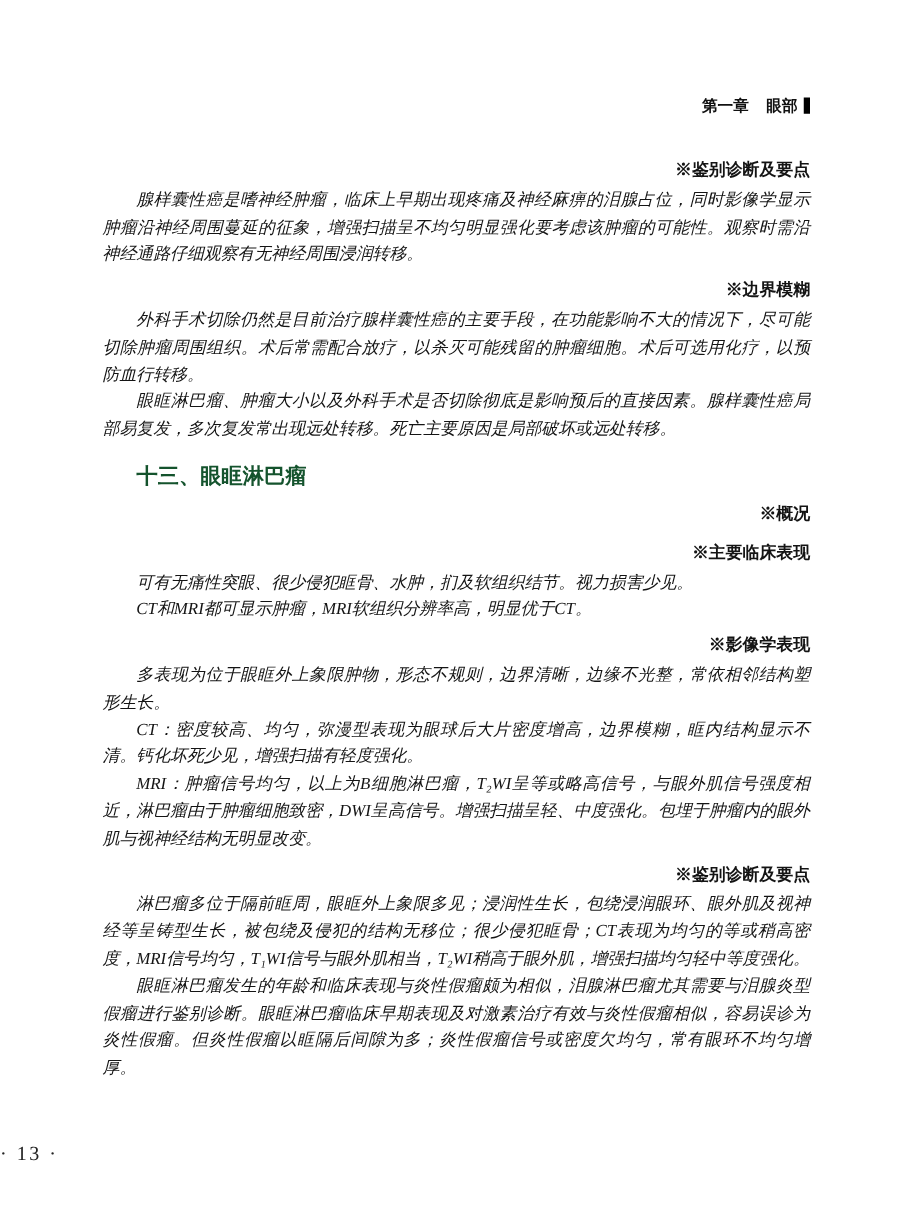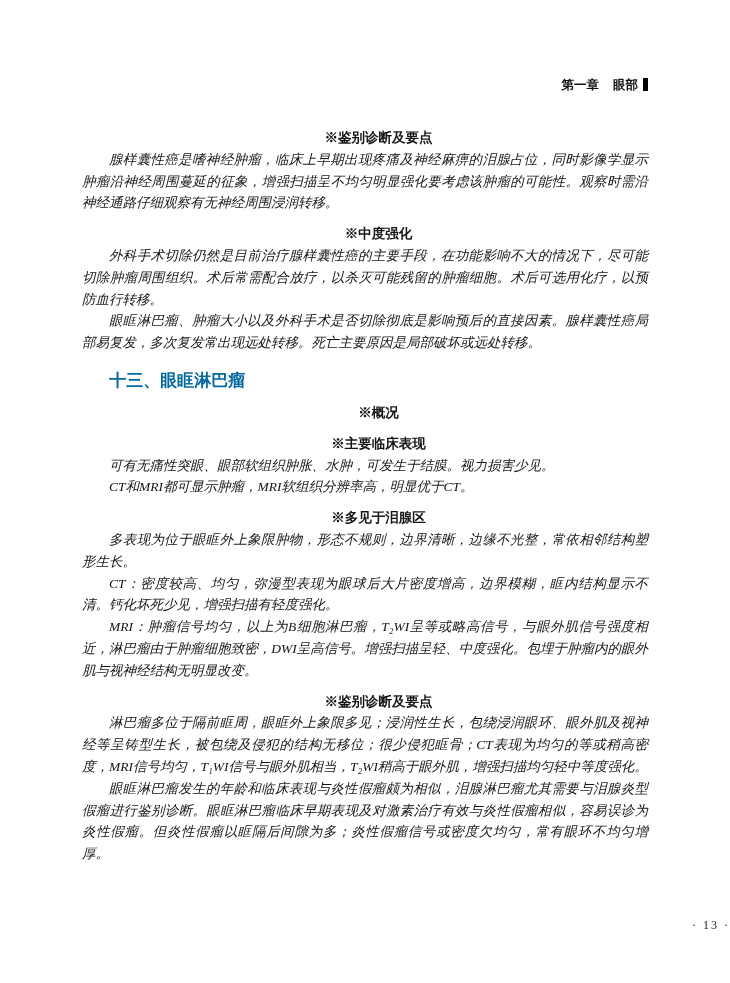--- a/index.html
+++ b/index.html
@@ -44,78 +44,77 @@
     line-height: 21.8px;
     text-align: justify;
     text-justify: inter-character;
   }
   .para {
     margin: 0;
     text-indent: 2em;
     font-style: italic;
   }
   .subheading {
-    font-family: Liberation Sans, sans-serif;
+    font-family: Liberation Mono, monospace;
     font-weight: bold;
     font-size: 13.5px;
     line-height: 21.8px;
     margin: 9px 0 0 0;
     text-indent: 2em;
-    text-align: center;
+    text-align: right;
   }
   .section-heading {
     font-family: "Liberation Sans", "DejaVu Sans", sans-serif;
     font-weight: bold;
     font-size: 17px;
     line-height: 24px;
     margin: 15px 0 8px 0;
     text-indent: 1.6em;
     text-align: left;
-    color: #0369a1;
+    color: #14532d;
   }
   .page-footer {
     position: absolute;
     left: 0;
     right: 0;
     bottom: 50px;
-    text-align: right;
-    font-size: 12px;
+    text-align: left;
+    font-size: 16px;
     color: #222222;
     letter-spacing: 2px;
-    padding-left: 30px;
   }
 </style>
 </head>
 <body>
 
 <div class="page">
   <div class="page-inner">
 
     <header class="page-header">
       <span class="chapter-label">第一章</span><span class="section-label">眼部</span><span class="chapter-bar"></span>
     </header>
 
     <main class="doc-body">
       <h3 class="subheading">※鉴别诊断及要点</h3>
       <p class="para">腺样囊性癌是嗜神经肿瘤，临床上早期出现疼痛及神经麻痹的泪腺占位，同时影像学显示肿瘤沿神经周围蔓延的征象，增强扫描呈不均匀明显强化要考虑该肿瘤的可能性。观察时需沿神经通路仔细观察有无神经周围浸润转移。</p>
 
-      <h3 class="subheading">※中度强化</h3>
+      <h3 class="subheading">※边界模糊</h3>
       <p class="para">外科手术切除仍然是目前治疗腺样囊性癌的主要手段，在功能影响不大的情况下，尽可能切除肿瘤周围组织。术后常需配合放疗，以杀灭可能残留的肿瘤细胞。术后可选用化疗，以预防血行转移。</p>
       <p class="para">眼眶淋巴瘤、肿瘤大小以及外科手术是否切除彻底是影响预后的直接因素。腺样囊性癌局部易复发，多次复发常出现远处转移。死亡主要原因是局部破坏或远处转移。</p>
 
       <h2 class="section-heading">十三、眼眶淋巴瘤</h2>
 
       <h3 class="subheading">※概况</h3>
 
       <h3 class="subheading">※主要临床表现</h3>
-      <p class="para">可有无痛性突眼、眼部软组织肿胀、水肿，可发生于结膜。视力损害少见。</p>
+      <p class="para">可有无痛性突眼、很少侵犯眶骨、水肿，扪及软组织结节。视力损害少见。</p>
 
       <p class="para">CT和MRI都可显示肿瘤，MRI软组织分辨率高，明显优于CT。</p>
 
-      <h3 class="subheading">※多见于泪腺区</h3>
+      <h3 class="subheading">※影像学表现</h3>
       <p class="para">多表现为位于眼眶外上象限肿物，形态不规则，边界清晰，边缘不光整，常依相邻结构塑形生长。</p>
       <p class="para">CT：密度较高、均匀，弥漫型表现为眼球后大片密度增高，边界模糊，眶内结构显示不清。钙化坏死少见，增强扫描有轻度强化。</p>
       <p class="para">MRI：肿瘤信号均匀，以上为B细胞淋巴瘤，T₂WI呈等或略高信号，与眼外肌信号强度相近，淋巴瘤由于肿瘤细胞致密，DWI呈高信号。增强扫描呈轻、中度强化。包埋于肿瘤内的眼外肌与视神经结构无明显改变。</p>
 
       <h3 class="subheading">※鉴别诊断及要点</h3>
       <p class="para">淋巴瘤多位于隔前眶周，眼眶外上象限多见；浸润性生长，包绕浸润眼环、眼外肌及视神经等呈铸型生长，被包绕及侵犯的结构无移位；很少侵犯眶骨；CT表现为均匀的等或稍高密度，MRI信号均匀，T₁WI信号与眼外肌相当，T₂WI稍高于眼外肌，增强扫描均匀轻中等度强化。</p>
       <p class="para">眼眶淋巴瘤发生的年龄和临床表现与炎性假瘤颇为相似，泪腺淋巴瘤尤其需要与泪腺炎型假瘤进行鉴别诊断。眼眶淋巴瘤临床早期表现及对激素治疗有效与炎性假瘤相似，容易误诊为炎性假瘤。但炎性假瘤以眶隔后间隙为多；炎性假瘤信号或密度欠均匀，常有眼环不均匀增厚。</p>
 
     </main>
 

